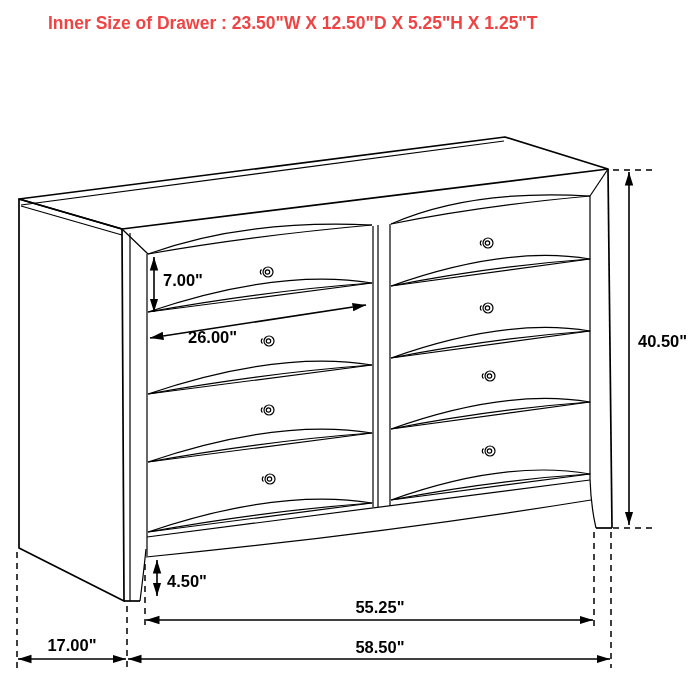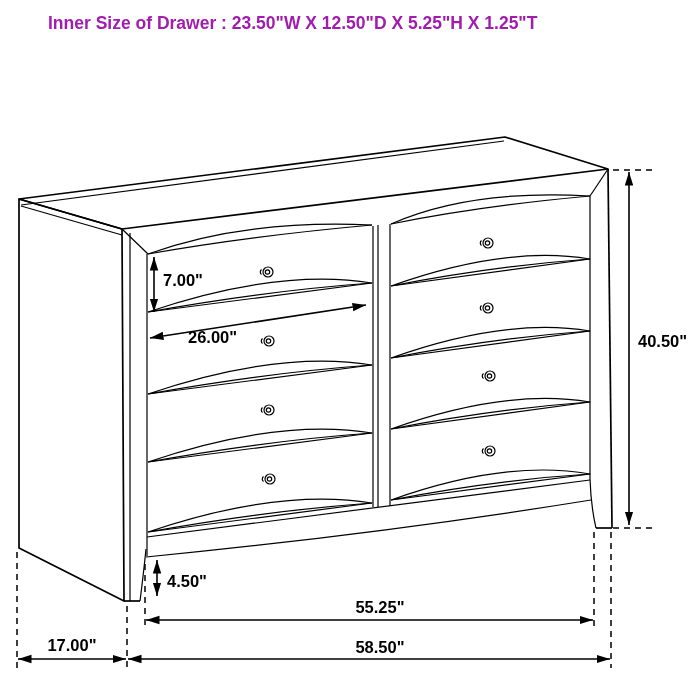--- a/index.html
+++ b/index.html
@@ -2,21 +2,21 @@
 <html><head>
 <meta charset="utf-8">
 <style>
   html,body{margin:0;padding:0;background:#ffffff;}
   #canvas{
     position:relative;width:700px;height:700px;background:#ffffff;overflow:hidden;
     font-family:"Liberation Sans",sans-serif;
   }
   #title{
     position:absolute;left:48px;top:13px;width:640px;
-    font-size:17.5px;font-weight:bold;color:#a21caf;letter-spacing:0px;white-space:nowrap;
+    font-size:17.5px;font-weight:bold;color:#ef4444;letter-spacing:0px;white-space:nowrap;
   }
   svg{position:absolute;left:0;top:0;}
   .outline{fill:none;stroke:#000;stroke-width:1.7;stroke-linejoin:round;}
   .detail{fill:none;stroke:#000;stroke-width:1.2;stroke-linejoin:round;}
   .dim{fill:none;stroke:#000;stroke-width:1.6;}
   .dash{fill:none;stroke:#000;stroke-width:1.5;stroke-dasharray:6 5;}
   .dimtext{font-family:"Liberation Sans",sans-serif;font-size:16.5px;font-weight:bold;fill:#000;}
 </style>
 </head>
 <body>

